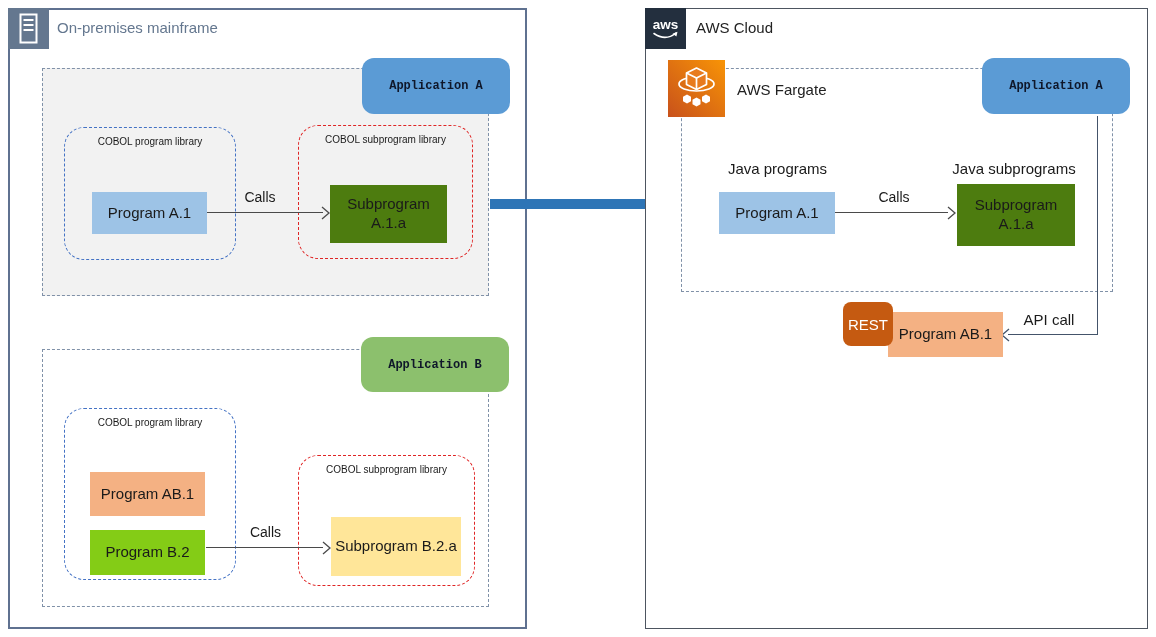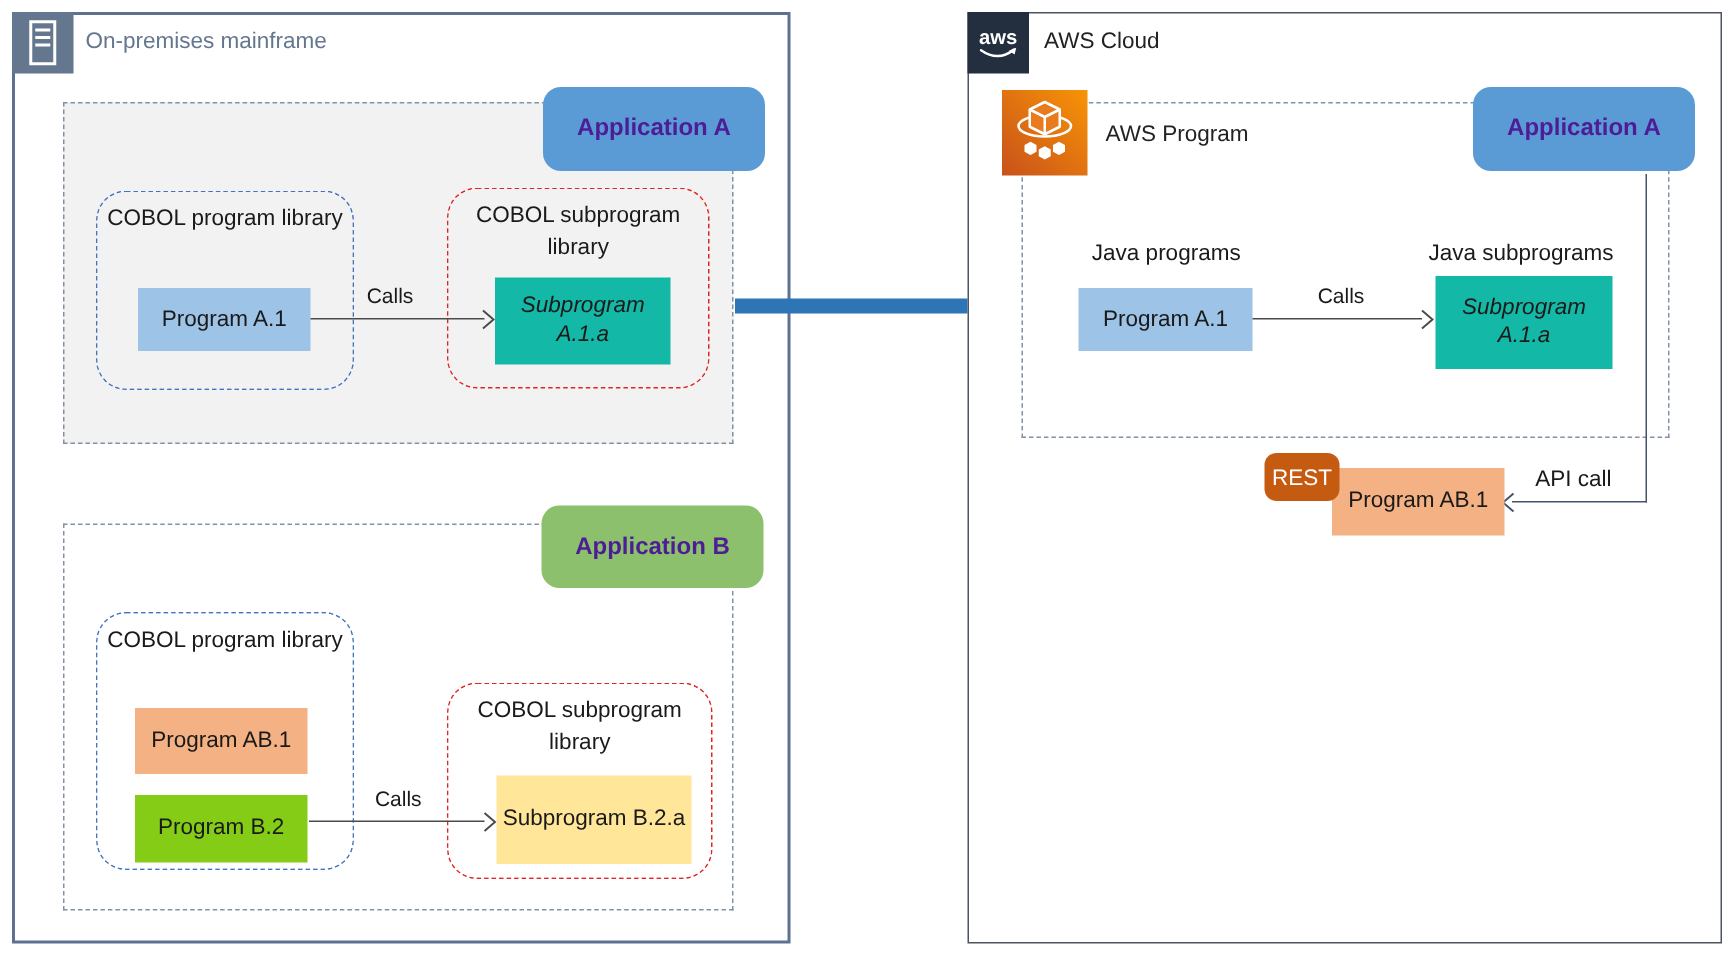--- a/index.html
+++ b/index.html
@@ -5,29 +5,29 @@
   html,body{margin:0;padding:0;background:#fff;}
   .canvas{position:relative;width:1156px;height:637px;background:#ffffff;
           font-family:"Liberation Sans",sans-serif;color:#1a1a1a;overflow:hidden;}
   .abs{position:absolute;box-sizing:border-box;}
   .panel-left{border:2px solid #5f7190;background:#fff;}
   .panel-right{border:1.5px solid #4d5560;background:#fff;}
   .icon-sq{display:flex;align-items:center;justify-content:center;}
   .dashed-region{border:1.2px dashed #8091a8;}
   .lib-blue{border:1.6px dashed #4472c4;border-radius:20px;}
   .lib-red{border:1.6px dashed #df2525;border-radius:20px;}
-  .lib-label{text-align:center;font-size:15px;line-height:1.4;padding-top:7px;}
+  .lib-label{text-align:center;font-size:10px;line-height:1.4;padding-top:7px;}
   .node{display:flex;align-items:center;justify-content:center;text-align:center;
         font-size:15px;line-height:1.25;}
-  .badge{display:flex;align-items:center;justify-content:center;color:#4c1d95;
-         font-weight:bold;font-size:16px;border-radius:12px;}
+  .badge{display:flex;align-items:center;justify-content:center;color:#0f172a;
+         font-weight:bold;font-size:12px;border-radius:12px;font-family:Liberation Mono, monospace;}
   .badge-blue{background:#5b9bd5;}
   .badge-green{background:#8cc06d;}
   .fill-blue{background:#9dc3e6;}
-  .fill-gray{background:#14b8a6;font-style:italic;}
+  .fill-gray{background:#4d7c0f;}
   .fill-orange{background:#f4b183;}
   .fill-green{background:#84cc16;}
   .fill-yellow{background:#ffe699;}
   .hline{background:#4a4a4a;height:1.3px;}
   .conn{background:#44546a;}
   .small-label{font-size:14px;text-align:center;background:transparent;}
   .mid-label{font-size:15px;text-align:center;line-height:1.45;}
   .title-onprem{font-size:15px;color:#64778f;}
   .title-aws{font-size:15px;color:#222;}
   .mig-shaft{background:#2e75b6;}
@@ -114,37 +114,37 @@
       <polygon points="28.5,8 38.5,13 38.5,24.5 28.5,29.5 18.5,24.5 18.5,13" fill="#e87b1e" stroke="#fff" stroke-width="1.7" stroke-linejoin="round"></polygon>
       <polyline points="18.5,13 28.5,18 38.5,13" fill="none" stroke="#fff" stroke-width="1.7" stroke-linejoin="round"></polyline>
       <line x1="28.5" y1="18" x2="28.5" y2="29.5" stroke="#fff" stroke-width="1.7"></line>
       <g fill="#fff">
         <polygon points="19,34.5 23,36.7 23,41.2 19,43.4 15,41.2 15,36.7"></polygon>
         <polygon points="28.5,37.5 32.5,39.7 32.5,44.2 28.5,46.4 24.5,44.2 24.5,39.7"></polygon>
         <polygon points="38,34.5 42,36.7 42,41.2 38,43.4 34,41.2 34,36.7"></polygon>
       </g>
     </svg>
   </div>
-  <div class="abs title-aws" style="left:737px;top:81px;">AWS Program</div>
+  <div class="abs title-aws" style="left:737px;top:81px;">AWS Fargate</div>
 
   <div class="abs badge badge-blue" style="left:982px;top:58px;width:148px;height:56px;z-index:2;">Application A</div>
 
   <div class="abs mid-label" style="left:710px;top:158px;width:135px;">Java programs</div>
   <div class="abs node fill-blue" style="left:719px;top:192px;width:116px;height:42px;">Program A.1</div>
 
   <div class="abs mid-label" style="left:938px;top:158px;width:152px;">Java subprograms</div>
   <div class="abs node fill-gray" style="left:957px;top:184px;width:118px;height:62px;">Subprogram A.1.a</div>
 
   <div class="abs small-label" style="left:855px;top:189px;width:78px;">Calls</div>
   <div class="abs hline" style="left:835px;top:212px;width:113px;"></div>
   <svg class="abs" style="left:947px;top:206px;" width="9" height="14" viewBox="0 0 9 14">
     <path d="M1 1 L8 7 L1 13" fill="none" stroke="#4a4a4a" stroke-width="1.3"></path>
   </svg>
 
-  <div class="abs rest" style="left:843px;top:302px;width:50px;height:32px;">REST</div>
+  <div class="abs rest" style="left:843px;top:302px;width:50px;height:44px;">REST</div>
   <div class="abs node fill-orange" style="left:888px;top:312px;width:115px;height:45px;z-index:2;">Program AB.1</div>
 
   <div class="abs mid-label" style="left:1009px;top:309px;width:80px;">API call</div>
   <div class="abs conn" style="left:1097px;top:116px;width:1.3px;height:219px;"></div>
   <div class="abs conn" style="left:1008px;top:334px;width:90px;height:1.3px;"></div>
   <svg class="abs" style="left:1001px;top:328px;" width="9" height="14" viewBox="0 0 9 14">
     <path d="M8 1 L1 7 L8 13" fill="none" stroke="#44546a" stroke-width="1.3"></path>
   </svg>
 
 </div>

